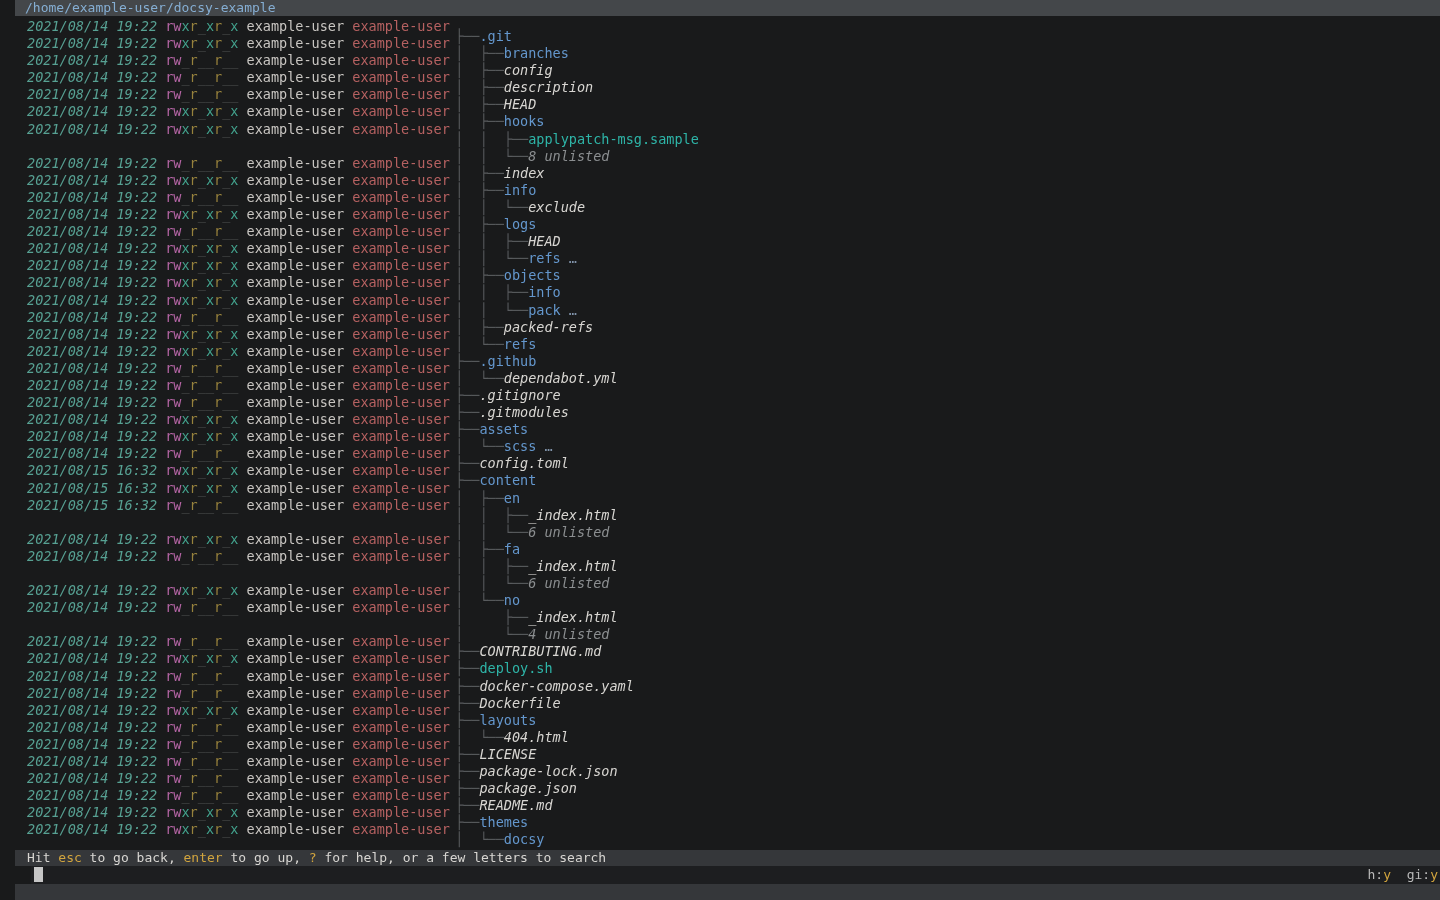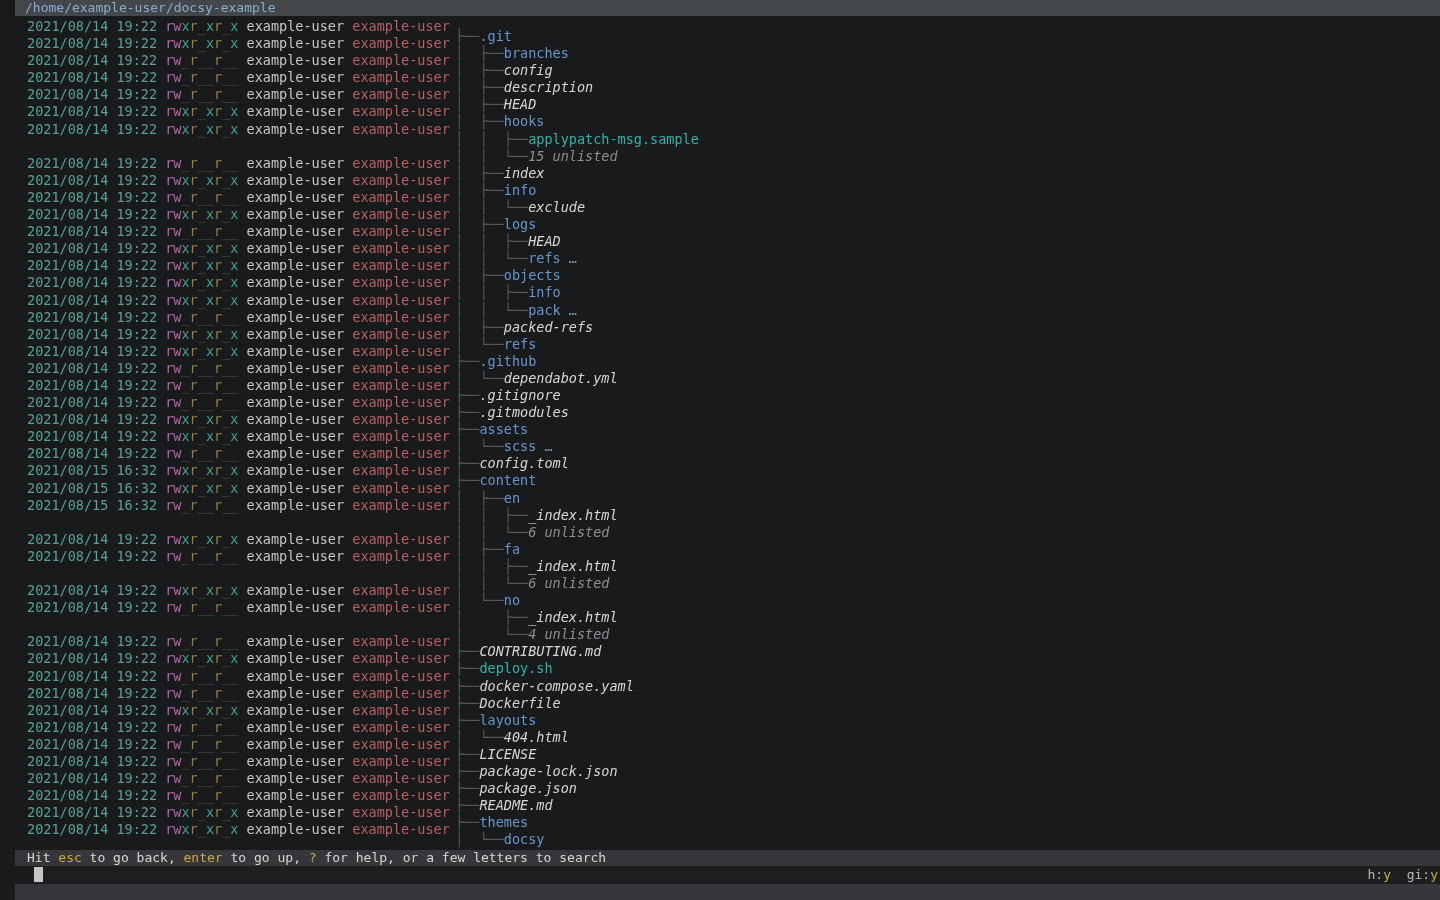--- a/index.html
+++ b/index.html
@@ -14,21 +14,21 @@
   html,body{width:1440px;height:900px;overflow:hidden;background:var(--background);}
   body{font-family:"DejaVu Sans Mono","Liberation Mono",monospace;font-size:13.5px;}
   .screen{position:relative;width:1440px;height:900px;background:var(--background);margin-left:15px;}
   .scroll-track{position:absolute;top:0;right:0;width:13px;height:900px;background:var(--scrollbar);}
   .header{position:absolute;top:0;left:0;width:1427px;height:16px;background:var(--header_bg);
           line-height:16px;padding-left:10px;color:var(--header_text);white-space:pre;font-size:13px;}
   .rows{position:absolute;top:16px;left:0;width:1427px;height:834px;overflow:hidden;padding-top:2px;}
   .row{position:relative;height:17.1px;line-height:17.1px;white-space:pre;}
   .meta{position:absolute;left:12px;top:0;white-space:pre;}
   .tree{position:absolute;left:440px;top:10px;white-space:pre;}
-  .c-date{color:var(--date);}
+  .c-date{color:var(--date);font-style:italic;}
   .p-m{color:var(--perm_rw);}
   .p-r{color:var(--perm_r);}
   .p-x{color:var(--perm_x);}
   .p-u{color:var(--perm_unset);}
   .c-owner{color:var(--owner);}
   .c-group{color:var(--group);}
   .c-line{color:var(--tree_line);}
   .n-dir{color:var(--dir);}
   .n-file{color:var(--file);font-style:italic;}
   .n-exec{color:var(--exec);}
@@ -51,21 +51,21 @@
   <div class="scroll-track"></div>
   <div class="header"><span>/home/example-user/docsy-example</span></div>
   <div class="rows">
       <div class="row"><span class="meta"><span class="c-date">2021/08/14 19:22</span><span> </span><span class="p-m">r</span><span class="p-m">w</span><span class="p-x">x</span><span class="p-r">r</span><span class="p-u">_</span><span class="p-x">x</span><span class="p-r">r</span><span class="p-u">_</span><span class="p-x">x</span><span class="c-owner"> example-user</span><span class="c-group"> example-user</span></span><span class="tree"><span class="c-line">├──</span><span class="n-dir">.git</span></span></div>
       <div class="row"><span class="meta"><span class="c-date">2021/08/14 19:22</span><span> </span><span class="p-m">r</span><span class="p-m">w</span><span class="p-x">x</span><span class="p-r">r</span><span class="p-u">_</span><span class="p-x">x</span><span class="p-r">r</span><span class="p-u">_</span><span class="p-x">x</span><span class="c-owner"> example-user</span><span class="c-group"> example-user</span></span><span class="tree"><span class="c-line">│  ├──</span><span class="n-dir">branches</span></span></div>
       <div class="row"><span class="meta"><span class="c-date">2021/08/14 19:22</span><span> </span><span class="p-m">r</span><span class="p-m">w</span><span class="p-u">_</span><span class="p-r">r</span><span class="p-u">_</span><span class="p-u">_</span><span class="p-r">r</span><span class="p-u">_</span><span class="p-u">_</span><span class="c-owner"> example-user</span><span class="c-group"> example-user</span></span><span class="tree"><span class="c-line">│  ├──</span><span class="n-file">config</span></span></div>
       <div class="row"><span class="meta"><span class="c-date">2021/08/14 19:22</span><span> </span><span class="p-m">r</span><span class="p-m">w</span><span class="p-u">_</span><span class="p-r">r</span><span class="p-u">_</span><span class="p-u">_</span><span class="p-r">r</span><span class="p-u">_</span><span class="p-u">_</span><span class="c-owner"> example-user</span><span class="c-group"> example-user</span></span><span class="tree"><span class="c-line">│  ├──</span><span class="n-file">description</span></span></div>
       <div class="row"><span class="meta"><span class="c-date">2021/08/14 19:22</span><span> </span><span class="p-m">r</span><span class="p-m">w</span><span class="p-u">_</span><span class="p-r">r</span><span class="p-u">_</span><span class="p-u">_</span><span class="p-r">r</span><span class="p-u">_</span><span class="p-u">_</span><span class="c-owner"> example-user</span><span class="c-group"> example-user</span></span><span class="tree"><span class="c-line">│  ├──</span><span class="n-file">HEAD</span></span></div>
       <div class="row"><span class="meta"><span class="c-date">2021/08/14 19:22</span><span> </span><span class="p-m">r</span><span class="p-m">w</span><span class="p-x">x</span><span class="p-r">r</span><span class="p-u">_</span><span class="p-x">x</span><span class="p-r">r</span><span class="p-u">_</span><span class="p-x">x</span><span class="c-owner"> example-user</span><span class="c-group"> example-user</span></span><span class="tree"><span class="c-line">│  ├──</span><span class="n-dir">hooks</span></span></div>
       <div class="row"><span class="meta"><span class="c-date">2021/08/14 19:22</span><span> </span><span class="p-m">r</span><span class="p-m">w</span><span class="p-x">x</span><span class="p-r">r</span><span class="p-u">_</span><span class="p-x">x</span><span class="p-r">r</span><span class="p-u">_</span><span class="p-x">x</span><span class="c-owner"> example-user</span><span class="c-group"> example-user</span></span><span class="tree"><span class="c-line">│  │  ├──</span><span class="n-exec">applypatch-msg.sample</span></span></div>
-      <div class="row"><span class="tree"><span class="c-line">│  │  └──</span><span class="n-unlisted">15 unlisted</span></span></div>
+      <div class="row"><span class="tree"><span class="c-line">│  │  └──</span><span class="n-unlisted">8 unlisted</span></span></div>
       <div class="row"><span class="meta"><span class="c-date">2021/08/14 19:22</span><span> </span><span class="p-m">r</span><span class="p-m">w</span><span class="p-u">_</span><span class="p-r">r</span><span class="p-u">_</span><span class="p-u">_</span><span class="p-r">r</span><span class="p-u">_</span><span class="p-u">_</span><span class="c-owner"> example-user</span><span class="c-group"> example-user</span></span><span class="tree"><span class="c-line">│  ├──</span><span class="n-file">index</span></span></div>
       <div class="row"><span class="meta"><span class="c-date">2021/08/14 19:22</span><span> </span><span class="p-m">r</span><span class="p-m">w</span><span class="p-x">x</span><span class="p-r">r</span><span class="p-u">_</span><span class="p-x">x</span><span class="p-r">r</span><span class="p-u">_</span><span class="p-x">x</span><span class="c-owner"> example-user</span><span class="c-group"> example-user</span></span><span class="tree"><span class="c-line">│  ├──</span><span class="n-dir">info</span></span></div>
       <div class="row"><span class="meta"><span class="c-date">2021/08/14 19:22</span><span> </span><span class="p-m">r</span><span class="p-m">w</span><span class="p-u">_</span><span class="p-r">r</span><span class="p-u">_</span><span class="p-u">_</span><span class="p-r">r</span><span class="p-u">_</span><span class="p-u">_</span><span class="c-owner"> example-user</span><span class="c-group"> example-user</span></span><span class="tree"><span class="c-line">│  │  └──</span><span class="n-file">exclude</span></span></div>
       <div class="row"><span class="meta"><span class="c-date">2021/08/14 19:22</span><span> </span><span class="p-m">r</span><span class="p-m">w</span><span class="p-x">x</span><span class="p-r">r</span><span class="p-u">_</span><span class="p-x">x</span><span class="p-r">r</span><span class="p-u">_</span><span class="p-x">x</span><span class="c-owner"> example-user</span><span class="c-group"> example-user</span></span><span class="tree"><span class="c-line">│  ├──</span><span class="n-dir">logs</span></span></div>
       <div class="row"><span class="meta"><span class="c-date">2021/08/14 19:22</span><span> </span><span class="p-m">r</span><span class="p-m">w</span><span class="p-u">_</span><span class="p-r">r</span><span class="p-u">_</span><span class="p-u">_</span><span class="p-r">r</span><span class="p-u">_</span><span class="p-u">_</span><span class="c-owner"> example-user</span><span class="c-group"> example-user</span></span><span class="tree"><span class="c-line">│  │  ├──</span><span class="n-file">HEAD</span></span></div>
       <div class="row"><span class="meta"><span class="c-date">2021/08/14 19:22</span><span> </span><span class="p-m">r</span><span class="p-m">w</span><span class="p-x">x</span><span class="p-r">r</span><span class="p-u">_</span><span class="p-x">x</span><span class="p-r">r</span><span class="p-u">_</span><span class="p-x">x</span><span class="c-owner"> example-user</span><span class="c-group"> example-user</span></span><span class="tree"><span class="c-line">│  │  └──</span><span class="n-dir">refs</span><span class="c-ell"> …</span></span></div>
       <div class="row"><span class="meta"><span class="c-date">2021/08/14 19:22</span><span> </span><span class="p-m">r</span><span class="p-m">w</span><span class="p-x">x</span><span class="p-r">r</span><span class="p-u">_</span><span class="p-x">x</span><span class="p-r">r</span><span class="p-u">_</span><span class="p-x">x</span><span class="c-owner"> example-user</span><span class="c-group"> example-user</span></span><span class="tree"><span class="c-line">│  ├──</span><span class="n-dir">objects</span></span></div>
       <div class="row"><span class="meta"><span class="c-date">2021/08/14 19:22</span><span> </span><span class="p-m">r</span><span class="p-m">w</span><span class="p-x">x</span><span class="p-r">r</span><span class="p-u">_</span><span class="p-x">x</span><span class="p-r">r</span><span class="p-u">_</span><span class="p-x">x</span><span class="c-owner"> example-user</span><span class="c-group"> example-user</span></span><span class="tree"><span class="c-line">│  │  ├──</span><span class="n-dir">info</span></span></div>
       <div class="row"><span class="meta"><span class="c-date">2021/08/14 19:22</span><span> </span><span class="p-m">r</span><span class="p-m">w</span><span class="p-x">x</span><span class="p-r">r</span><span class="p-u">_</span><span class="p-x">x</span><span class="p-r">r</span><span class="p-u">_</span><span class="p-x">x</span><span class="c-owner"> example-user</span><span class="c-group"> example-user</span></span><span class="tree"><span class="c-line">│  │  └──</span><span class="n-dir">pack</span><span class="c-ell"> …</span></span></div>
       <div class="row"><span class="meta"><span class="c-date">2021/08/14 19:22</span><span> </span><span class="p-m">r</span><span class="p-m">w</span><span class="p-u">_</span><span class="p-r">r</span><span class="p-u">_</span><span class="p-u">_</span><span class="p-r">r</span><span class="p-u">_</span><span class="p-u">_</span><span class="c-owner"> example-user</span><span class="c-group"> example-user</span></span><span class="tree"><span class="c-line">│  ├──</span><span class="n-file">packed-refs</span></span></div>

